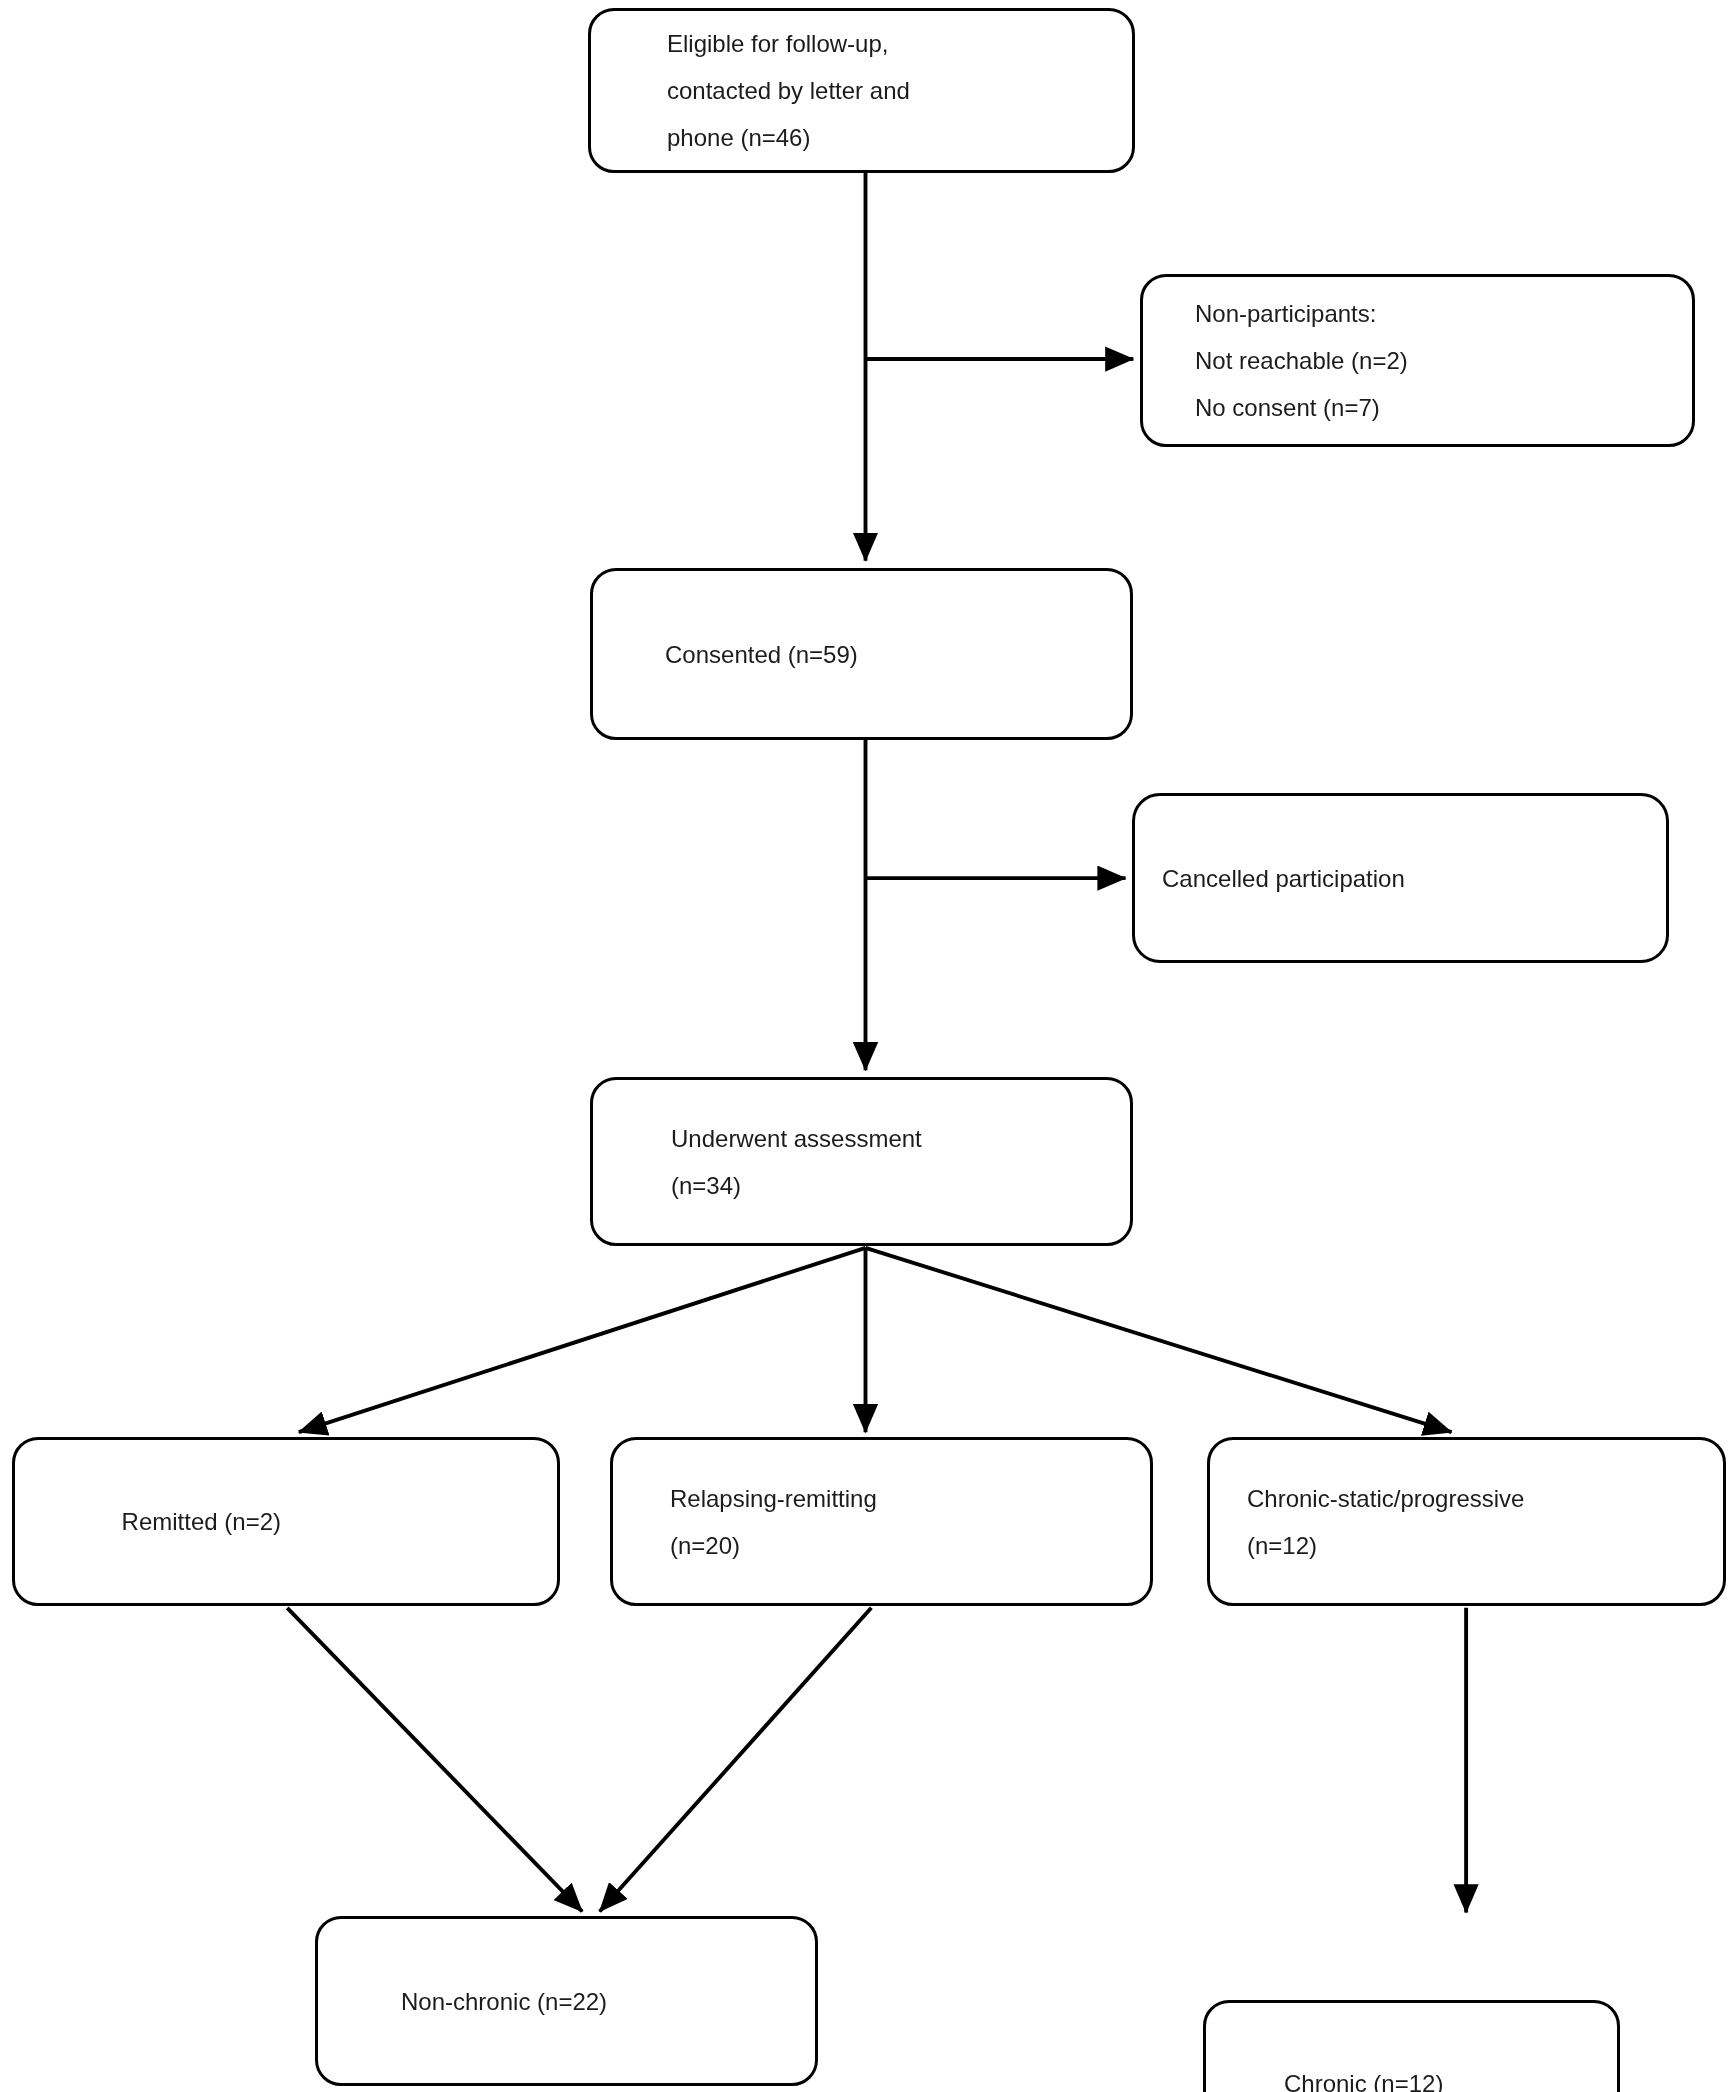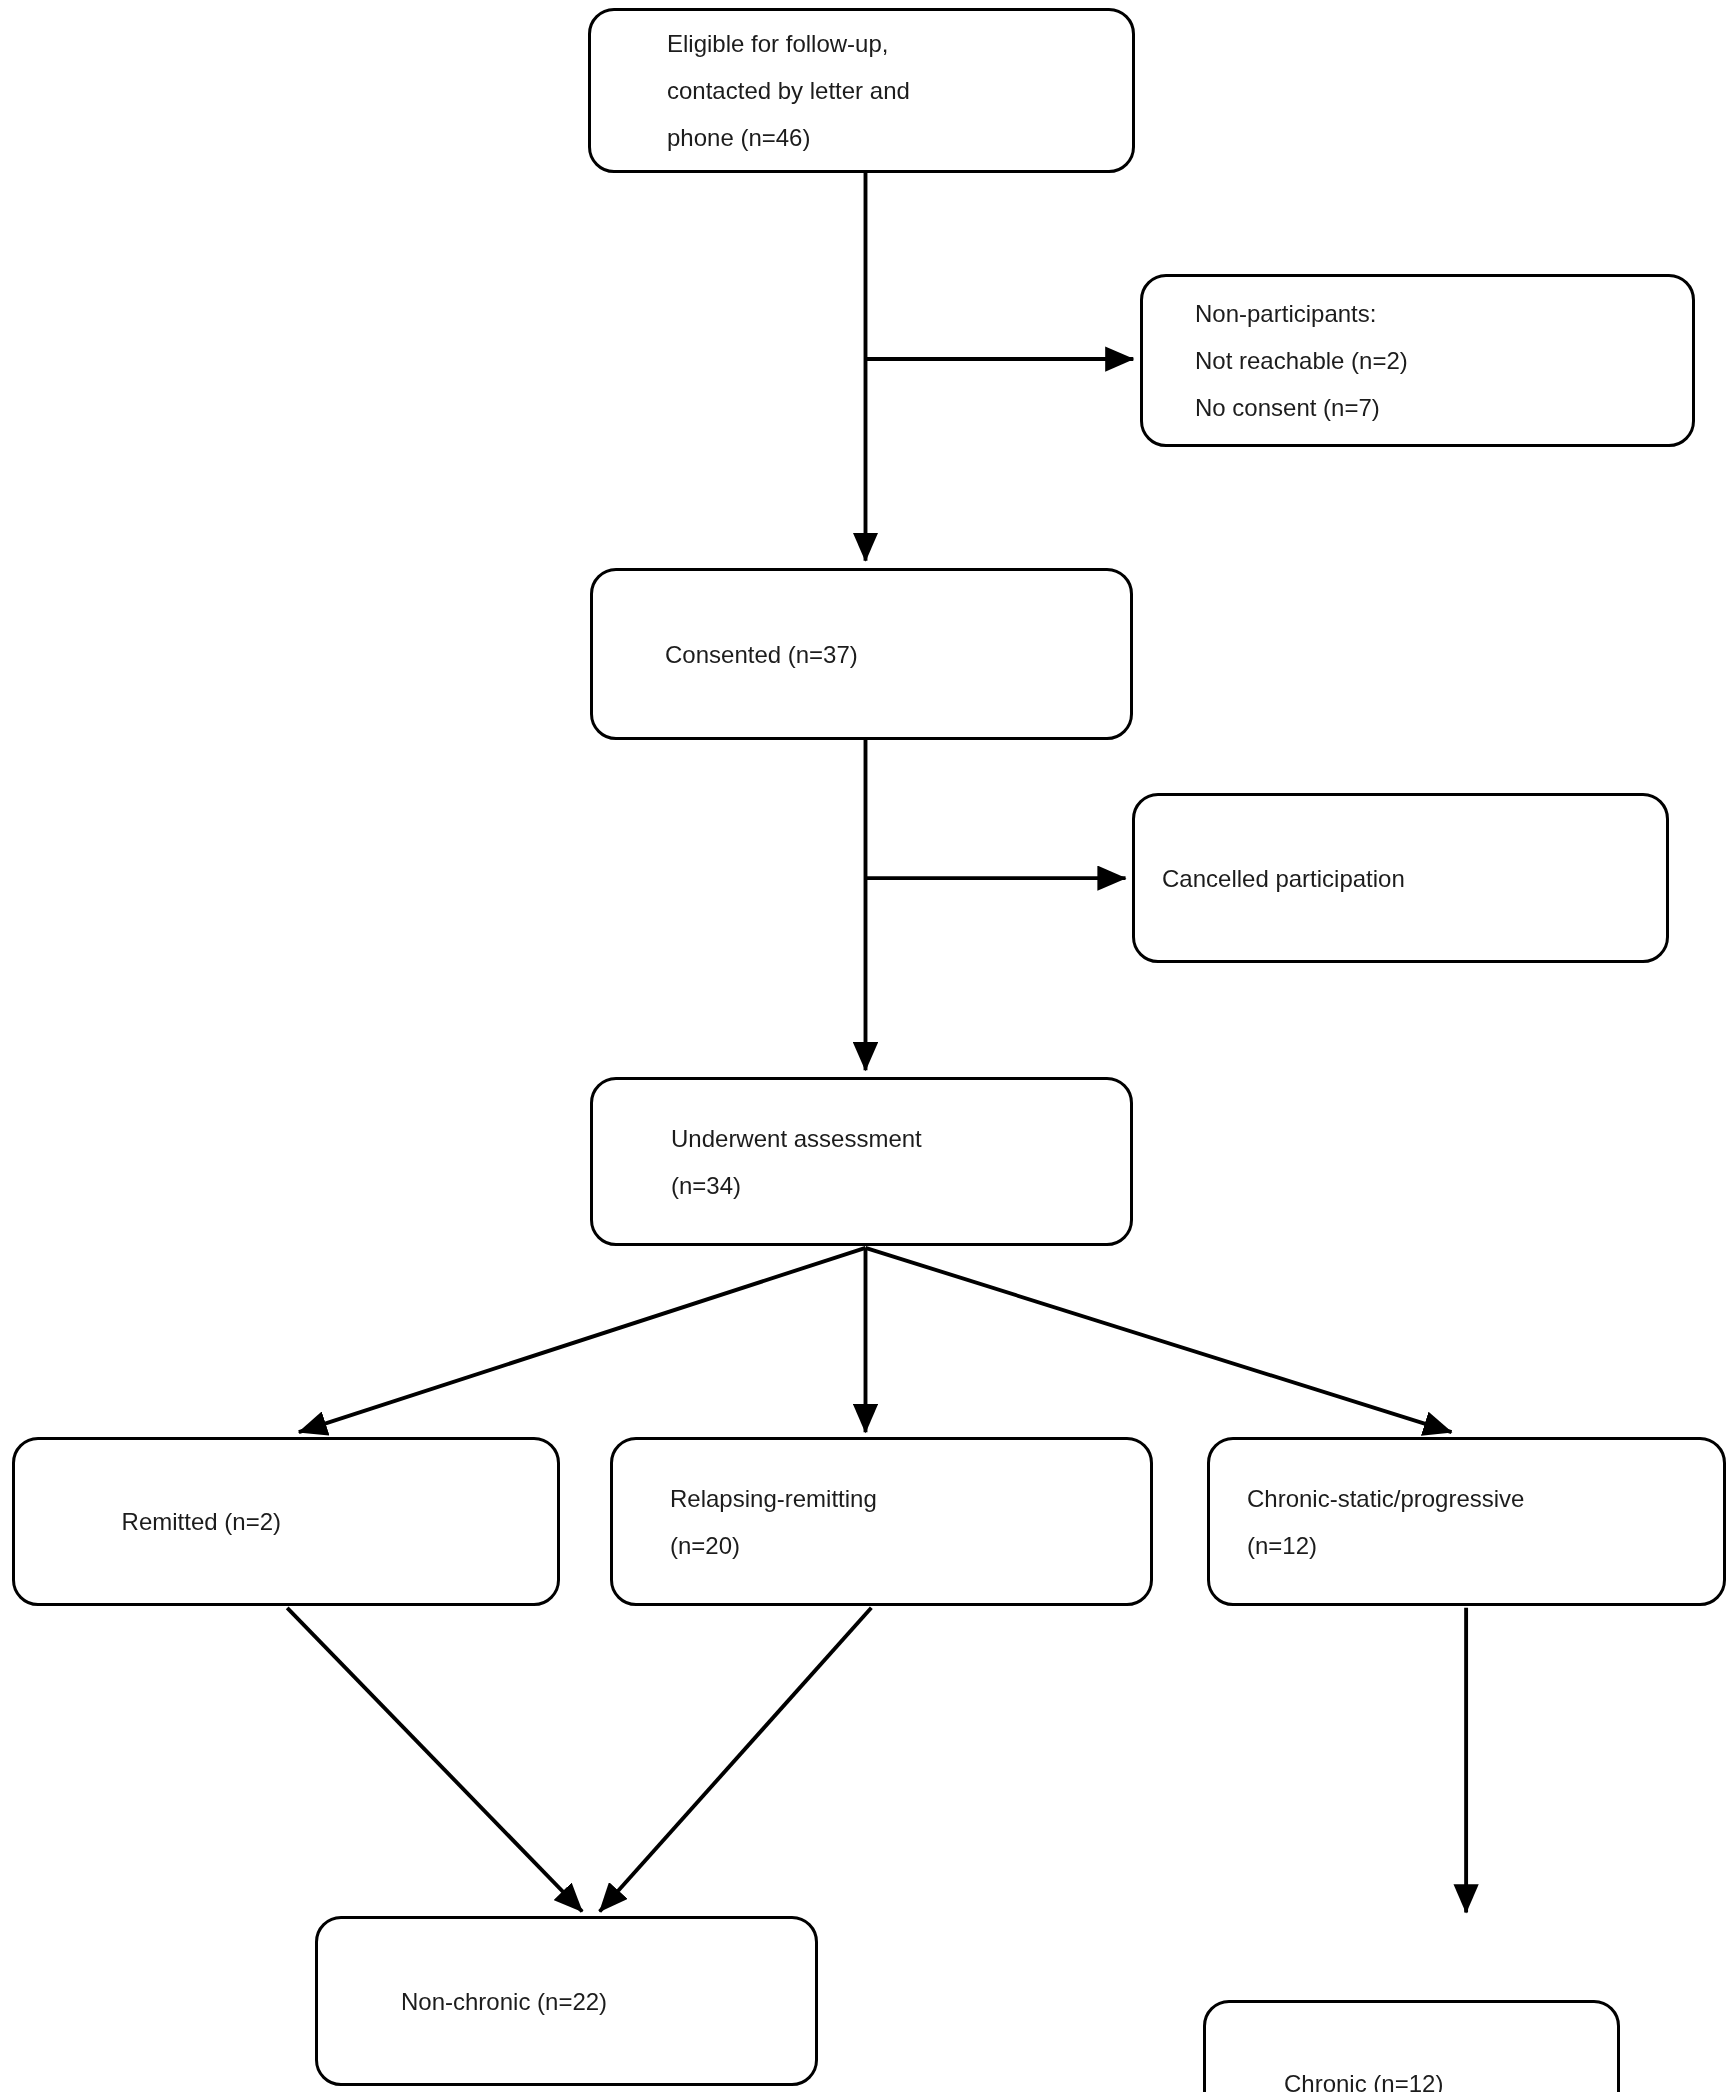--- a/index.html
+++ b/index.html
@@ -58,24 +58,24 @@
     <div class="ln">phone (n=46)</div>
   </div>
 
   <div class="node" style="left:1140px;top:274px;width:555px;height:173px;padding-left:52px;">
     <div class="ln">Non-participants:</div>
     <div class="ln">Not reachable (n=2)</div>
     <div class="ln">No consent (n=7)</div>
   </div>
 
   <div class="node" style="left:590px;top:568px;width:543px;height:172px;padding-left:72px;">
-    <div class="ln">Consented (n=37)</div>
+    <div class="ln">Consented (n=59)</div>
   </div>
 
-  <div class="node" style="left:1132px;top:793px;width:537px;height:170px;padding-left:27px;">
+  <div class="node" style="left:1132px;top:793px;width:537px;height:170px;padding-left:27px;border-radius:28px;">
     <div class="ln">Cancelled participation</div>
   </div>
 
   <div class="node" style="left:590px;top:1077px;width:543px;height:169px;padding-left:78px;">
     <div class="ln">Underwent assessment</div>
     <div class="ln">(n=34)</div>
   </div>
 
   <div class="node" style="left:11.6px;top:1437px;width:548px;height:169px;padding-left:107px;">
     <div class="ln">Remitted (n=2)</div>

